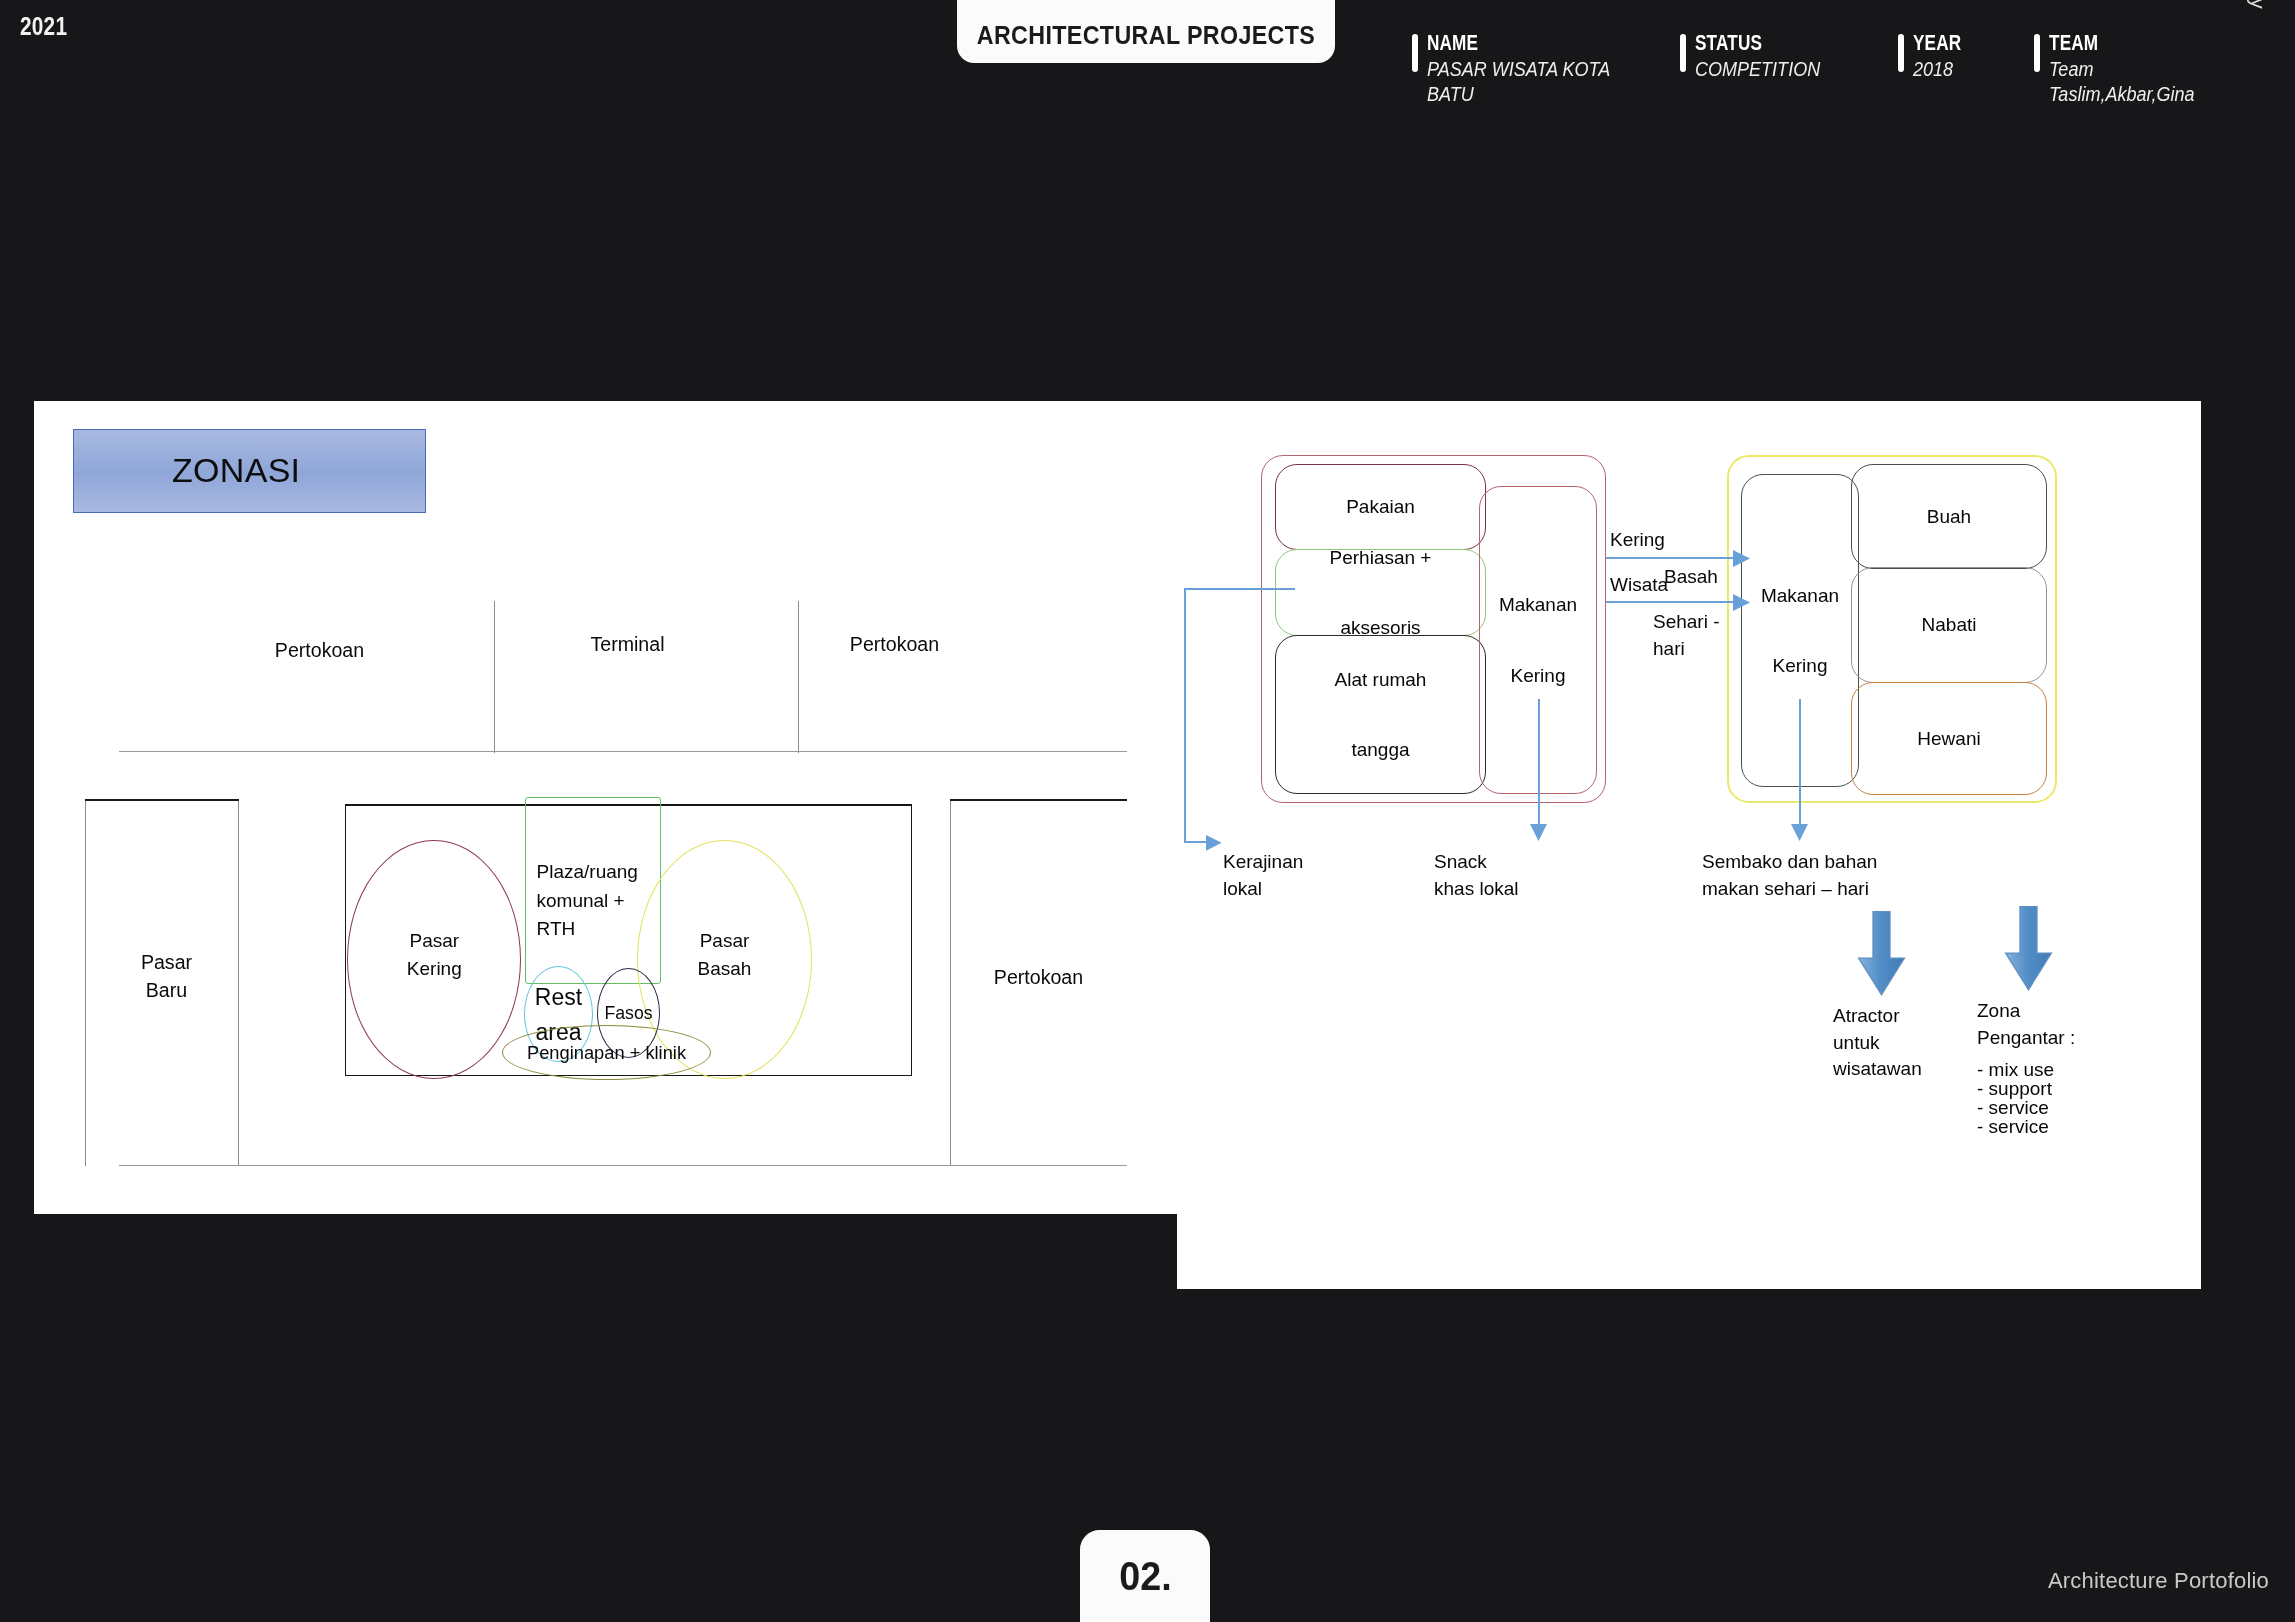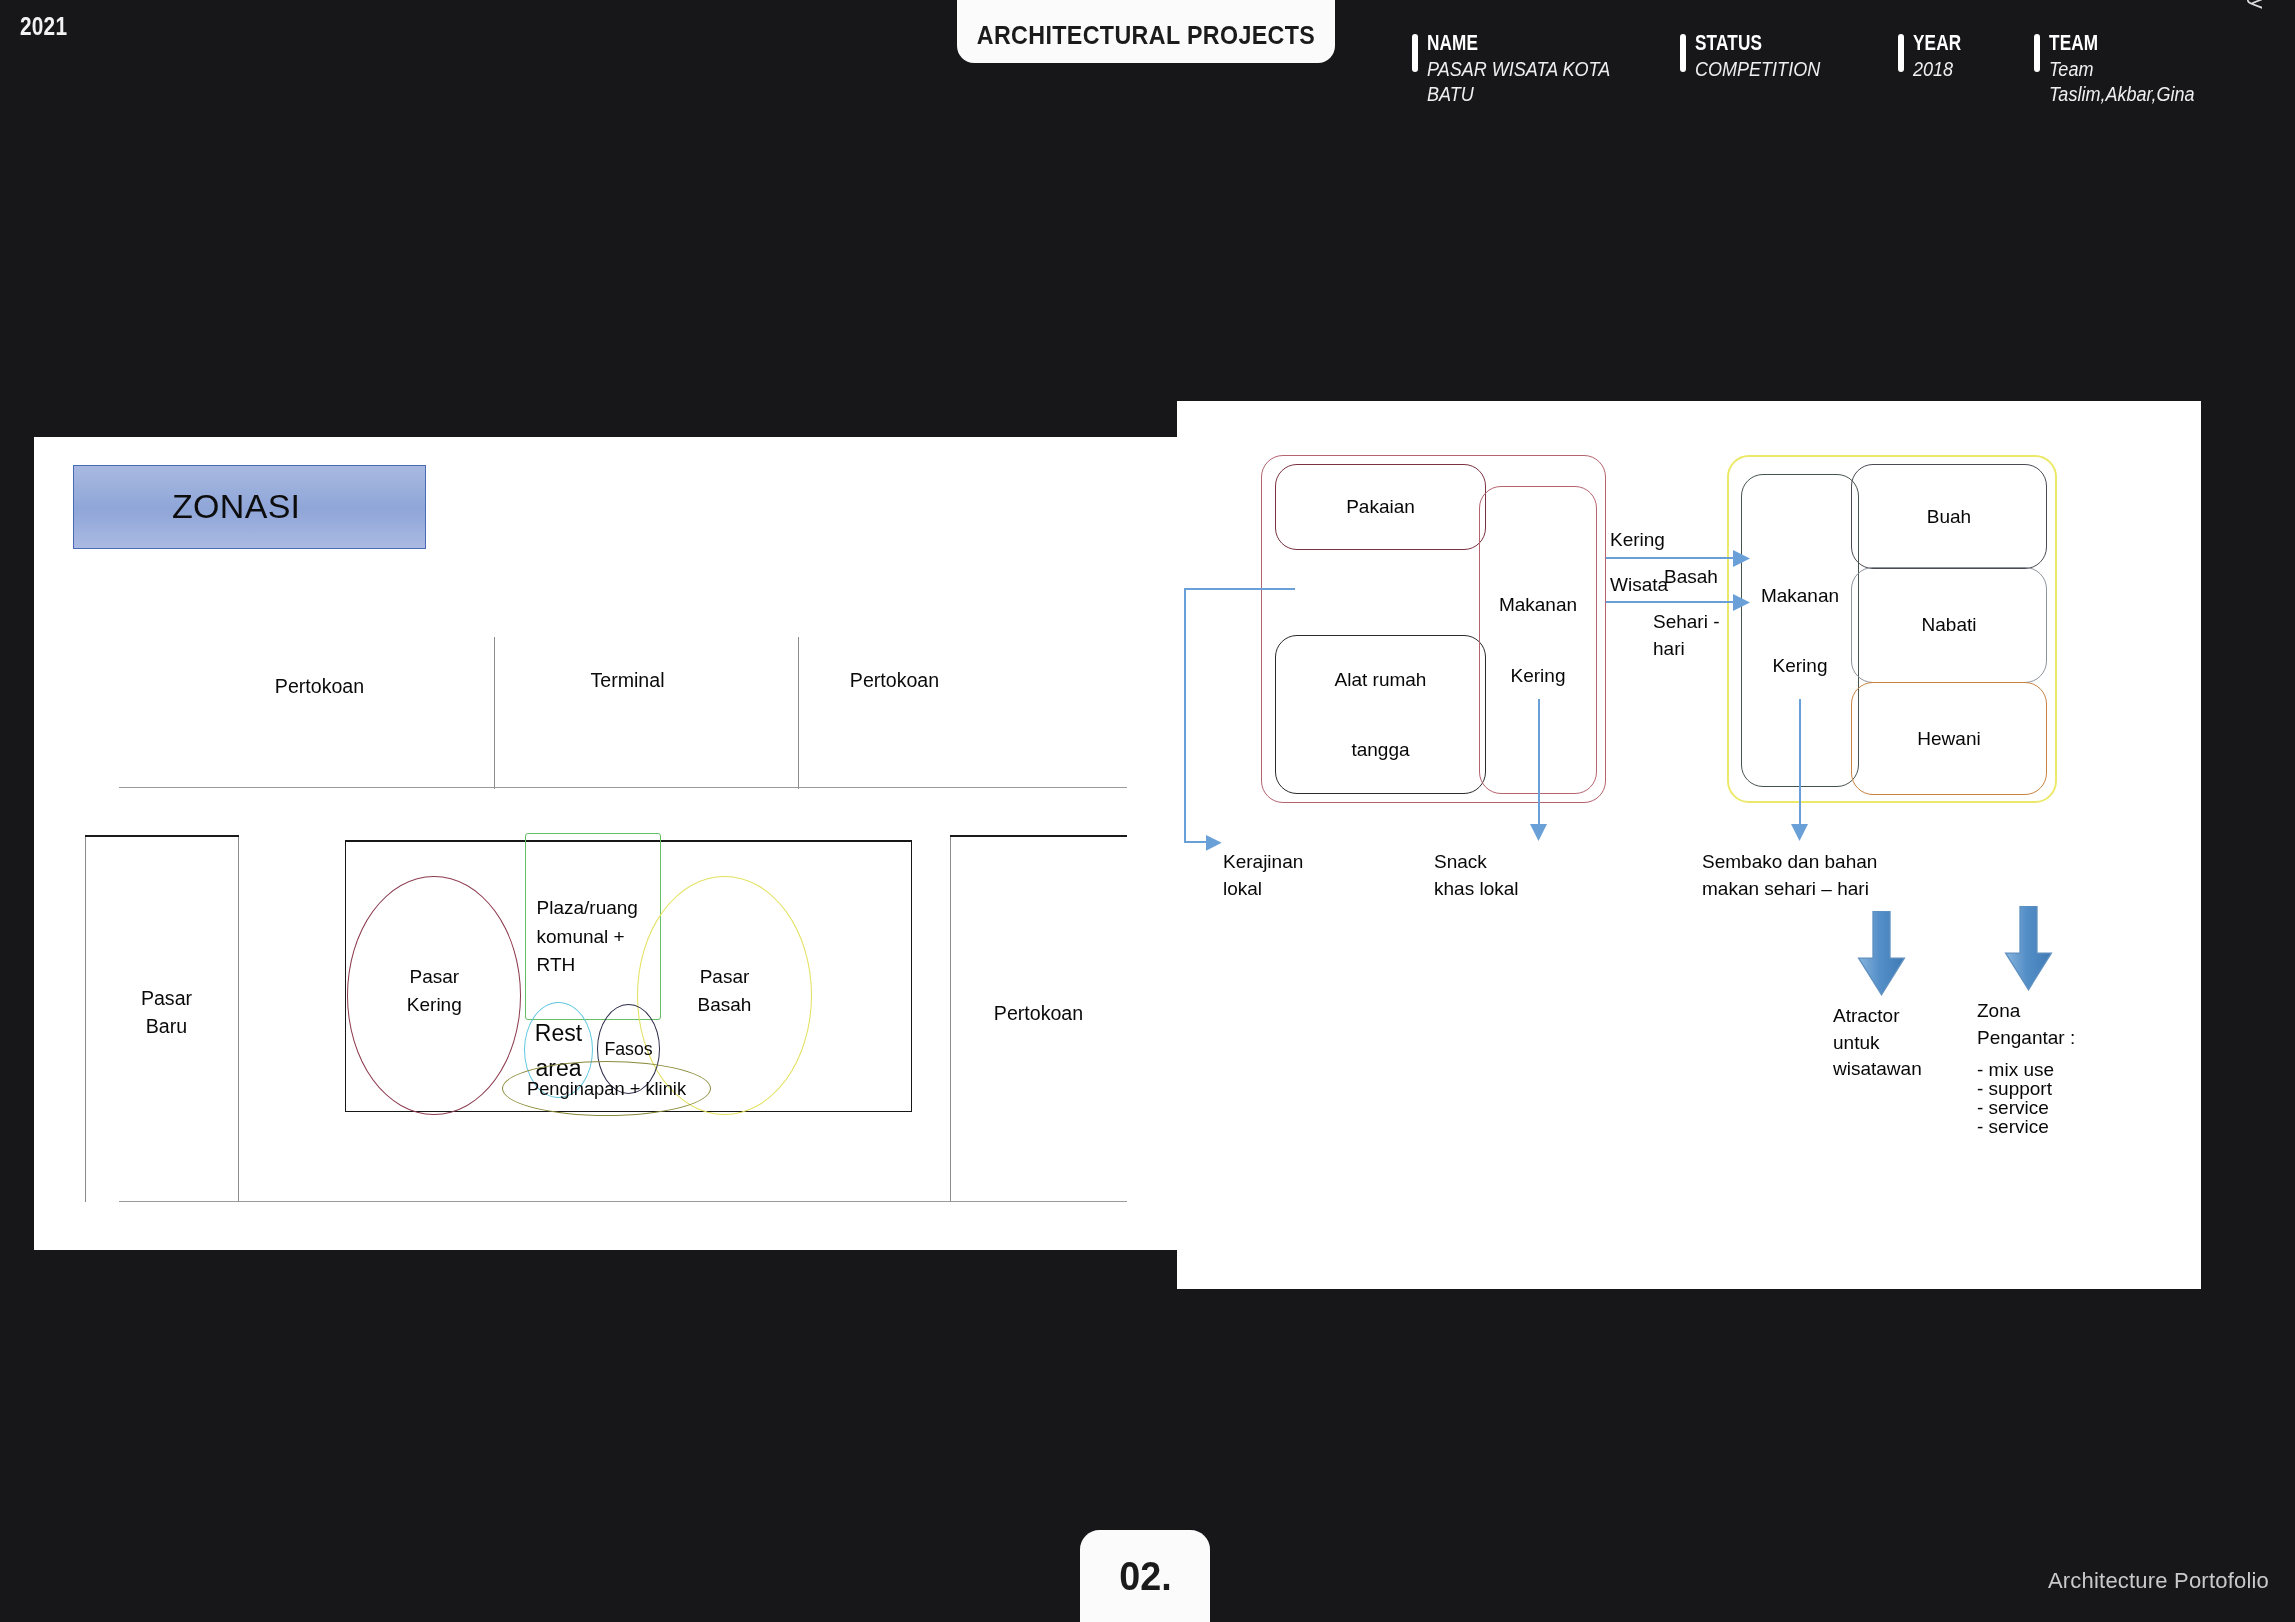--- a/index.html
+++ b/index.html
@@ -44,21 +44,21 @@
   #side-quote{
     position:absolute; right:3.9px; top:6.5px;
     color:#dcdcdc; font-size:21px; font-weight:300;
     transform:rotate(90deg); transform-origin:right top;
     white-space:nowrap; letter-spacing:0.3px;
     right:25px; top:9.2px;
   }
 
   
   .panel{ position:absolute; background:#ffffff; }
-  #panel-left { left:34px;  top:401px; width:1180px; height:813px;margin-top:36px; }
+  #panel-left { left:34px;  top:401px; width:1180px; height:813px; }
   #panel-right{ left:1177px;top:401px; width:1024px; height:888px; }
 
   
   #zonasi-box{
     position:absolute; left:39px; top:27.5px; width:353px; height:84px;
     background:linear-gradient(180deg,#a8b9e0 0%,#8fa6d8 52%,#aab9e2 100%);
     border:1.3px solid #4a6ab5;
     display:flex; align-items:center;
   }
   #zonasi-box .t{ color:#0d0d0d; font-size:34px; margin-left:98px; letter-spacing:0.3px;}
@@ -214,20 +214,25 @@
 </div>
 
 <div class="panel" id="panel-right">
 
   <div class="rbox" style="left:84px; top:54px; width:345px; height:348px; border:1.3px solid #b5636f;"></div>
 
   <div class="rbox" style="left:98px; top:63px; width:211px; height:86px; border:1.3px solid #7a3240;">
     <div class="lbl">Pakaian</div>
   </div>
 
+  <div class="rbox" style="left:98px; top:148px; width:211px; height:87px; border:1.3px solid #8ec97a;">
+    <div class="lbl">Perhiasan +
+
+aksesoris</div>
+  </div>
 
   <div class="rbox" style="left:98px; top:234px; width:211px; height:159px; border:1.3px solid #2b2b2b;">
     <div class="lbl">Alat rumah
 
 tangga</div>
   </div>
 
   <div class="rbox" style="left:302px; top:85px; width:118px; height:308px; border:1.3px solid #b5636f;">
     <div class="lbl">Makanan
 

